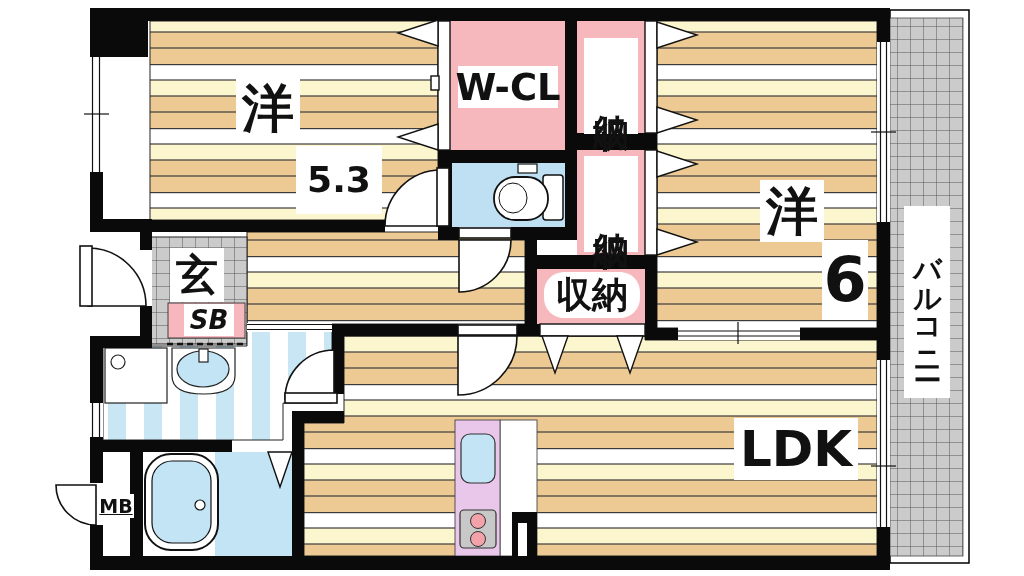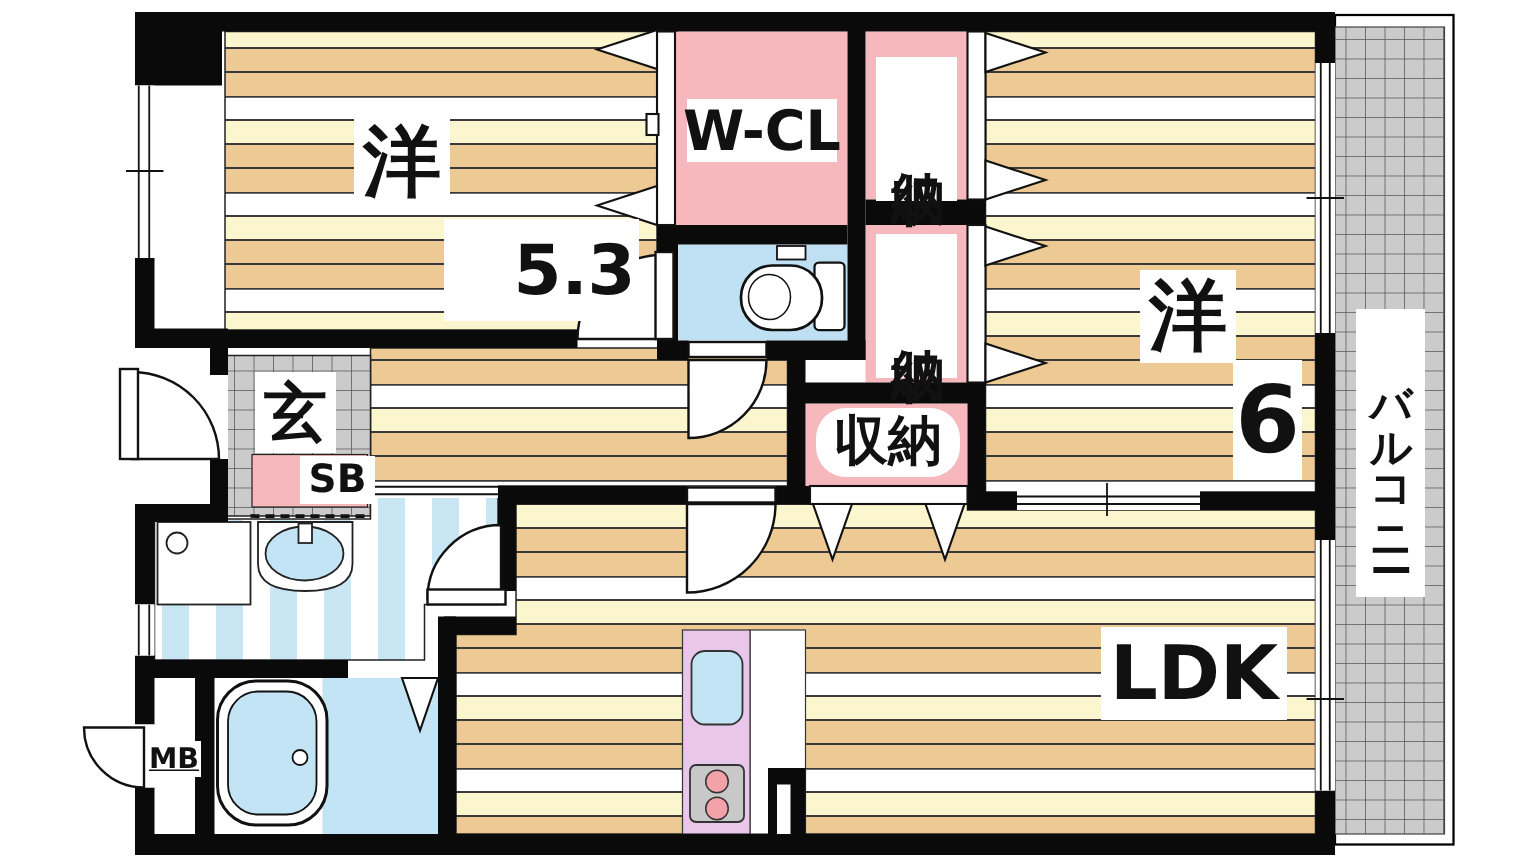--- a/index.html
+++ b/index.html
@@ -203,25 +203,25 @@
     <rect x="458" y="325" width="59" height="10"></rect>
     <path d="M458,336 L517,336 A59,59 0 0 1 458,395 Z"></path>
     <path d="M334,399 L285,399 A49,49 0 0 1 334,350 Z"></path>
     <rect x="285" y="393" width="52" height="10"></rect>
     <rect x="90" y="483" width="13" height="42" stroke="none"></rect>
     <path d="M96,485 L96,525 A40,40 0 0 1 56,485 Z"></path>
   </g>
 </svg>
 
 <div class="lbl" style="left:236px;top:76px;width:64px;height:64px;font-size:52px;">洋</div>
-<div class="lbl" style="left:296px;top:146px;width:86px;height:68px;font-size:46px;padding-left:44px;">5.3</div>
+<div class="lbl" style="left:296px;top:146px;width:86px;height:68px;font-size:36px;">5.3</div>
 <div class="lbl" style="left:458px;top:66px;width:100px;height:42px;font-size:37px;">W-CL</div>
 <div class="lbl vert" style="left:584px;top:38px;width:54px;height:96px;font-size:36px;">収納</div>
 <div class="lbl vert" style="left:584px;top:156px;width:54px;height:96px;font-size:36px;">収納</div>
 <div class="lbl" style="left:544px;top:272px;width:96px;height:46px;font-size:36px;border-radius:20px;">収納</div>
 <div class="lbl" style="left:760px;top:180px;width:64px;height:62px;font-size:52px;">洋</div>
 <div class="lbl" style="left:822px;top:240px;width:46px;height:80px;font-size:62px;">6</div>
 <div class="lbl" style="left:170px;top:248px;width:54px;height:54px;font-size:42px;">玄</div>
-<div class="lbl" style="left:200px;top:304px;width:50px;height:32px;font-size:26px;">SB</div>
+<div class="lbl" style="left:184px;top:304px;width:50px;height:32px;font-size:26px;font-style:italic;">SB</div>
 <div class="lbl" style="left:98px;top:494px;width:36px;height:24px;font-size:19px;text-decoration:underline;">MB</div>
 <div class="lbl" style="left:686px;top:418px;width:124px;height:62px;font-size:50px;margin-left:48px;">LDK</div>
 <div class="lbl vert" style="left:904px;top:206px;width:46px;height:192px;font-size:28px;">バルコニー</div>
 </div>
 
 </body></html>

